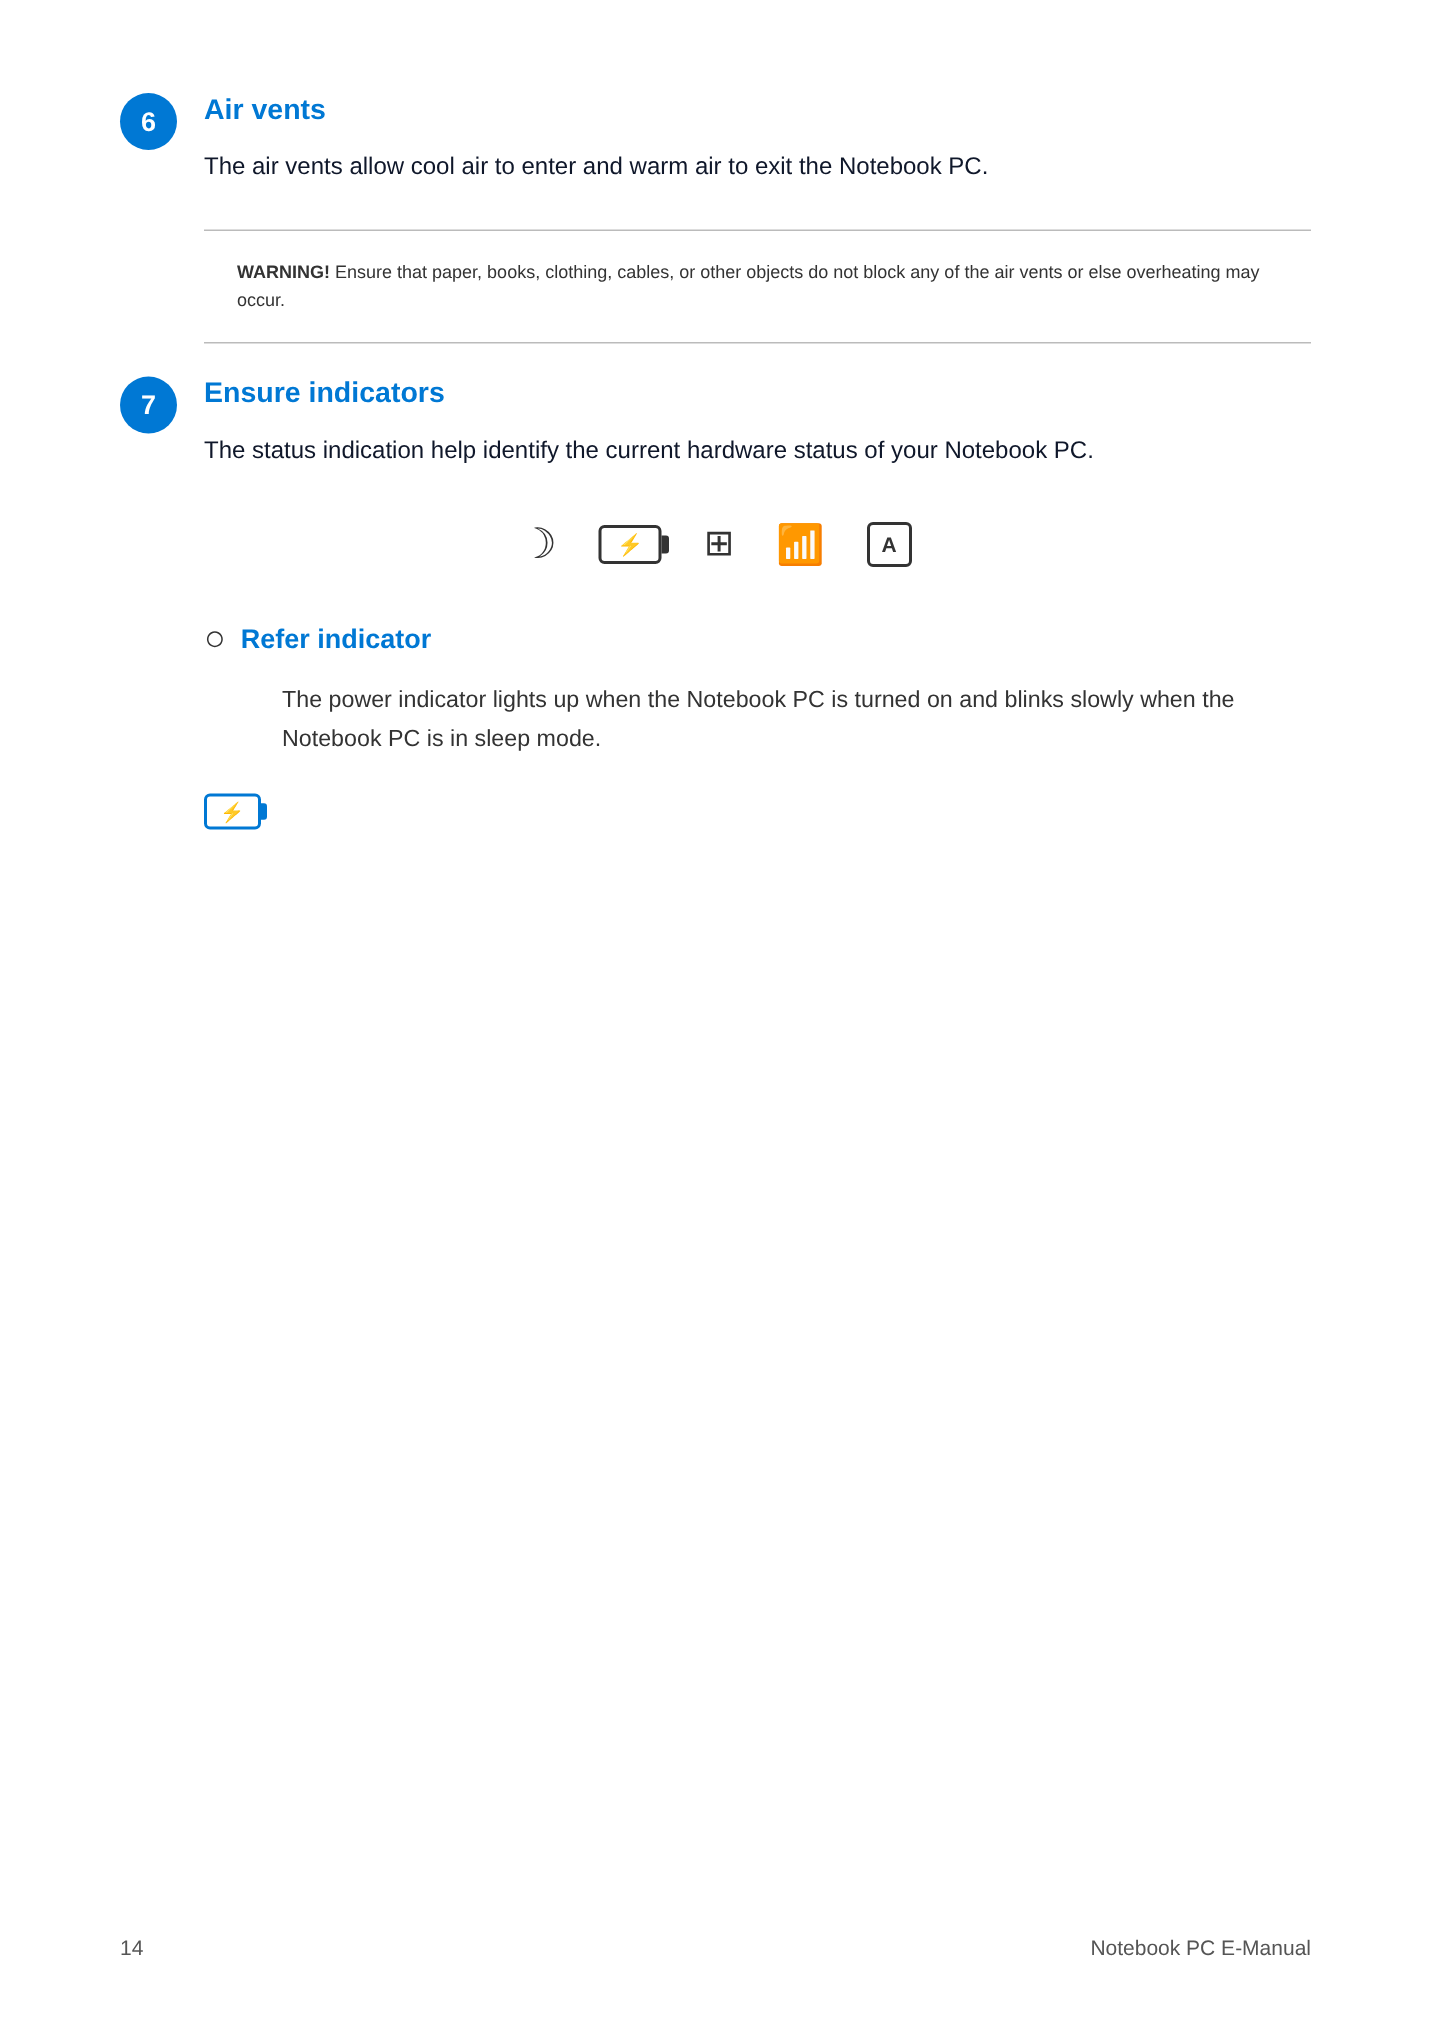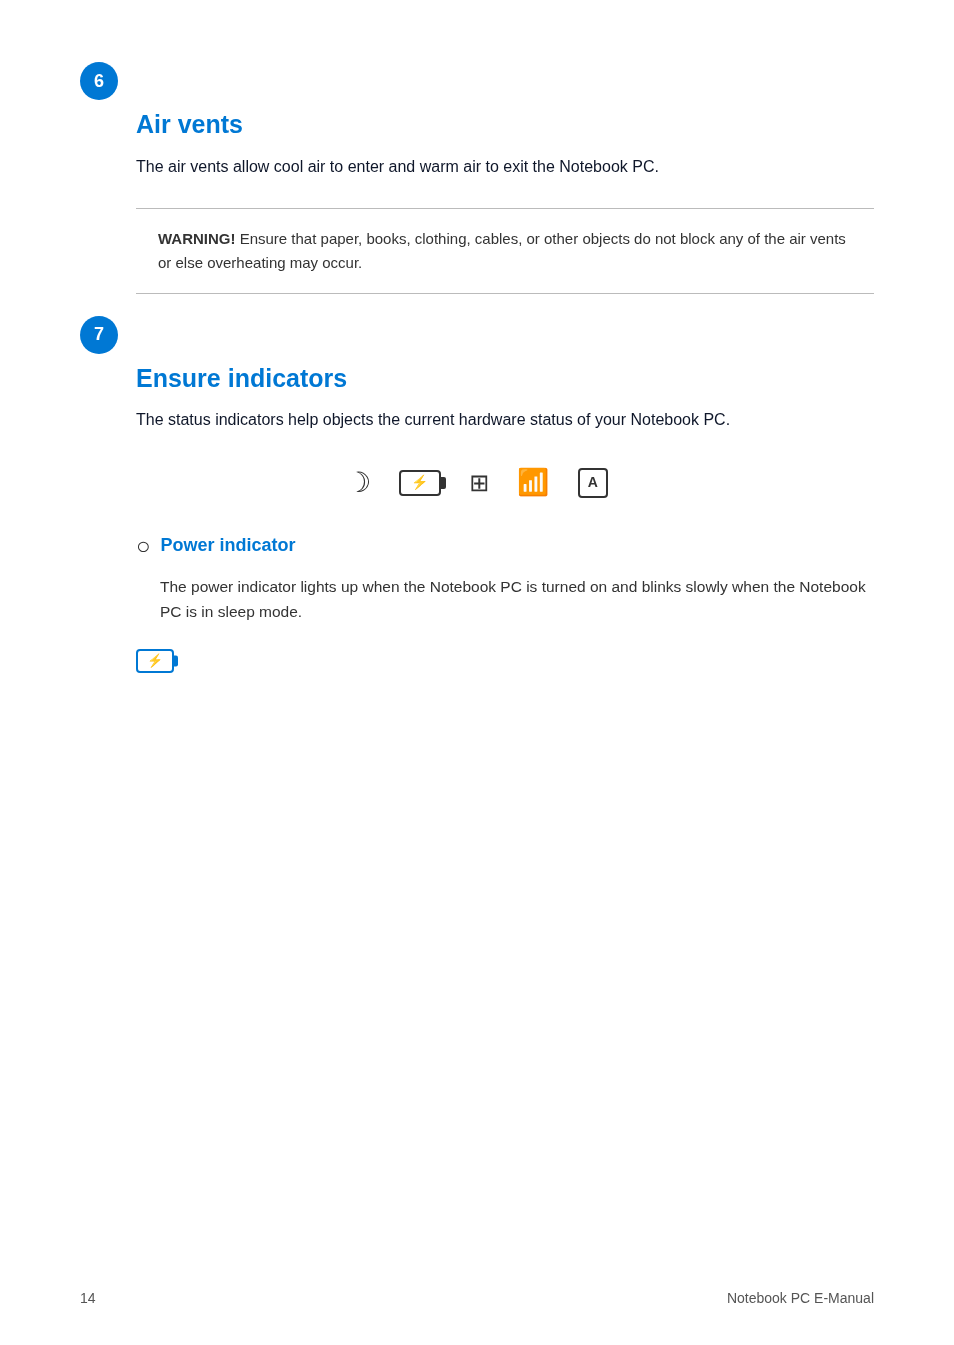--- a/index.html
+++ b/index.html
@@ -45,39 +45,38 @@
       flex-shrink: 0;
       margin-right: 18px;
       margin-top: 2px;
     }
 
     .section-content {
       flex: 1;
     }
 
     .section-title {
-      font-size: 25px;
+      font-size: 19px;
       font-weight: bold;
       color: #0078d4;
       margin-bottom: 10px;
-      margin-top: 46px;
     }
 
     .section-body {
       font-size: 16px;
       color: #0f172a;
       line-height: 1.65;
     }
 
     .warning-box {
       margin: 20px 0 20px 56px;
       padding: 18px 22px;
       border-top: 1px solid #bbbbbb;
       border-bottom: 1px solid #bbbbbb;
-      font-size: 15px;
+      font-size: 12px;
       color: #333;
       line-height: 1.6;
     }
 
     .warning-label {
       font-weight: bold;
     }
 
     .status-icons-row {
       display: flex;
@@ -190,21 +189,21 @@
     .subsection-title {
       font-size: 18px;
       font-weight: bold;
       color: #0078d4;
     }
 
     .subsection-body {
       font-size: 15.5px;
       color: #333;
       line-height: 1.65;
-      margin-left: 24px;
+      margin-left: 52px;
     }
 
     .page-footer {
       position: absolute;
       bottom: 36px;
       left: 80px;
       right: 80px;
       display: flex;
       justify-content: space-between;
       align-items: center;
@@ -226,21 +225,21 @@
   </div>
 
   <div class="warning-box">
     <span class="warning-label">WARNING!</span><span> Ensure that paper, books, clothing, cables, or other objects do not block any of the air vents or else overheating may occur.</span>
   </div>
 
   <div class="section">
     <div class="section-number">7</div>
     <div class="section-content">
       <div class="section-title">Ensure indicators</div>
-      <div class="section-body">The status indicators help objects the current hardware status of your Notebook PC.</div>
+      <div class="section-body">The status indication help identify the current hardware status of your Notebook PC.</div>
     </div>
   </div>
 
   <div class="status-icons-row">
 
     <span class="icon-power" title="Power indicator">☽</span>
 
     <span class="icon-battery" title="Battery charge indicator">
       <span class="icon-battery-bolt">⚡</span>
     </span>
@@ -248,21 +247,21 @@
     <span class="icon-hdd" title="Drive activity indicator">⊞</span>
 
     <span class="icon-wifi" title="Wireless indicator">📶</span>
 
     <span class="icon-caps" title="Caps lock indicator">A</span>
   </div>
 
   <div class="subsection">
     <div class="subsection-header">
       <span class="subsection-icon">○</span>
-      <span class="subsection-title">Power indicator</span>
+      <span class="subsection-title">Refer indicator</span>
     </div>
     <div class="subsection-body">The power indicator lights up when the Notebook PC is turned on and blinks slowly when the Notebook PC is in sleep mode.</div>
   </div>
 
   <div class="subsection">
     <div class="subsection-header">
       <span class="subsection-icon-battery">
         <span>⚡</span>
       </span>
     </div>

